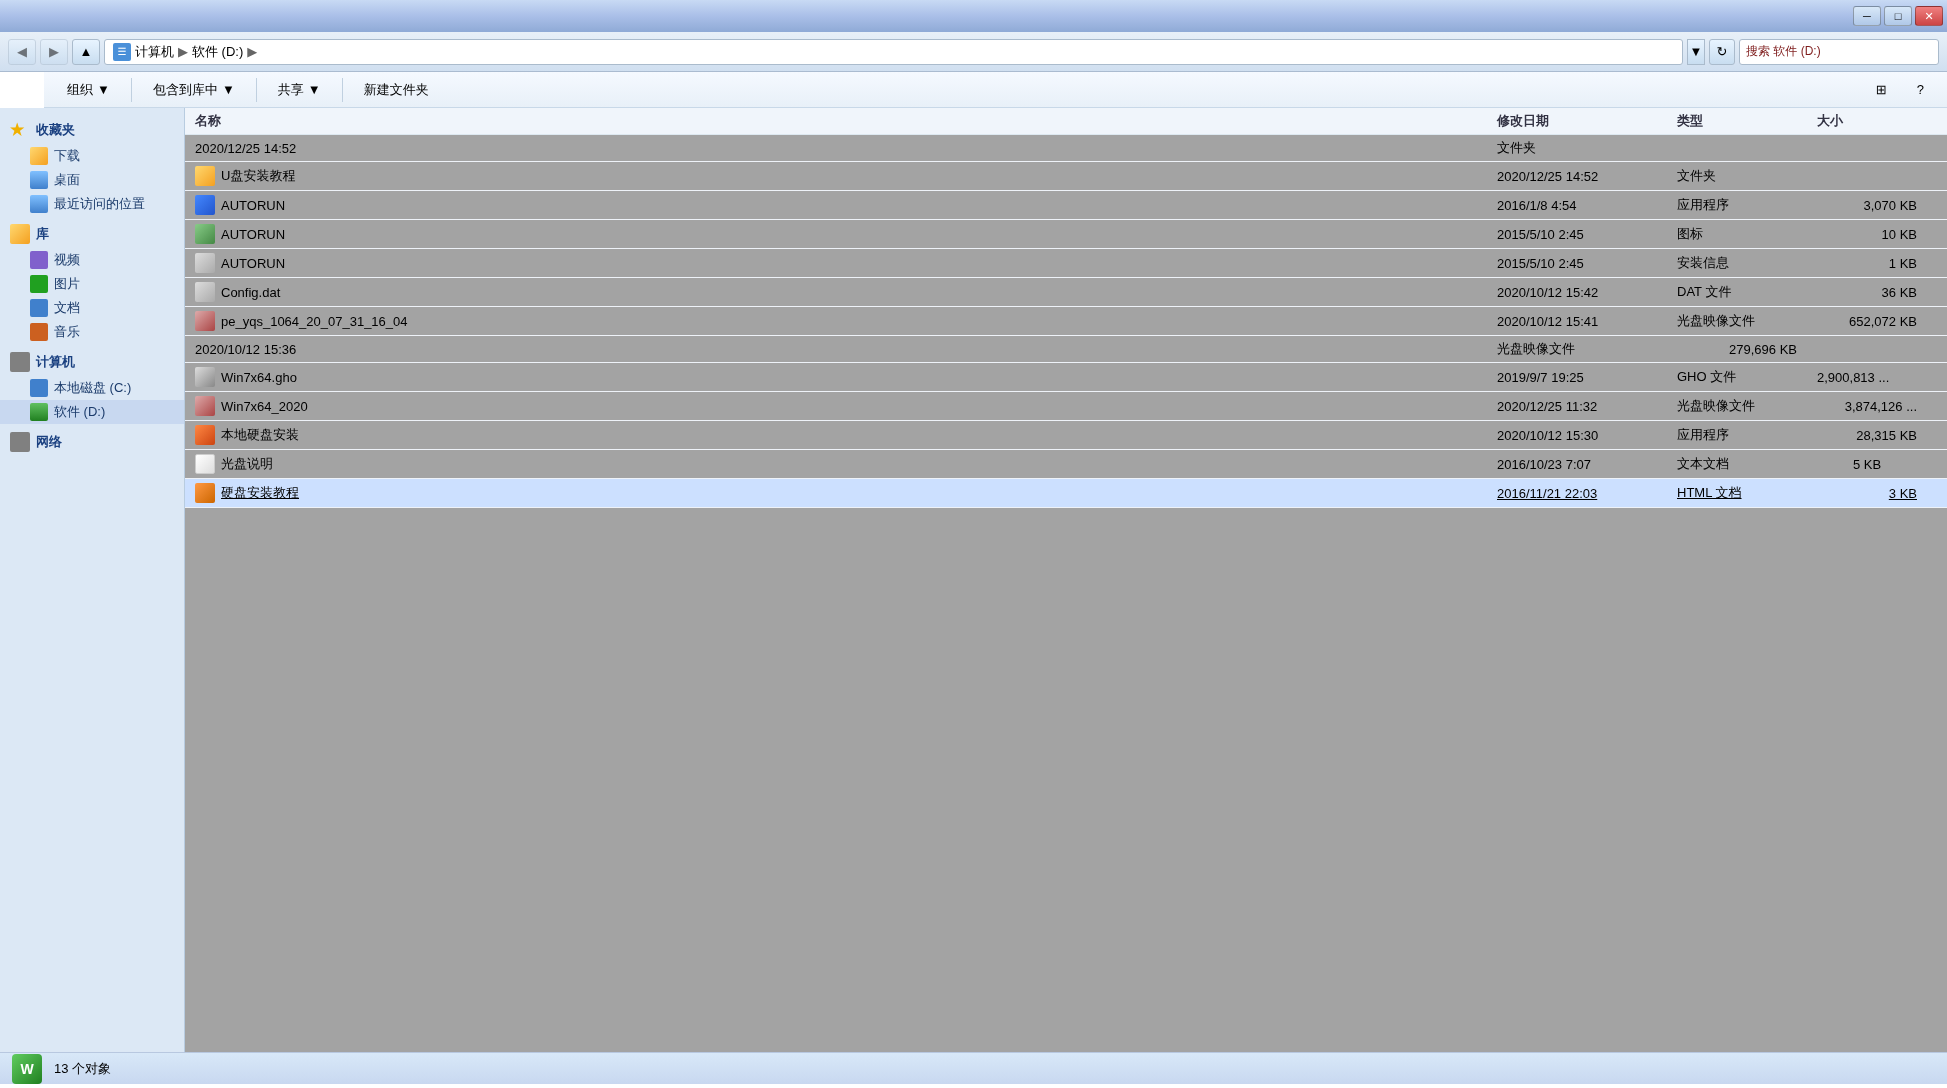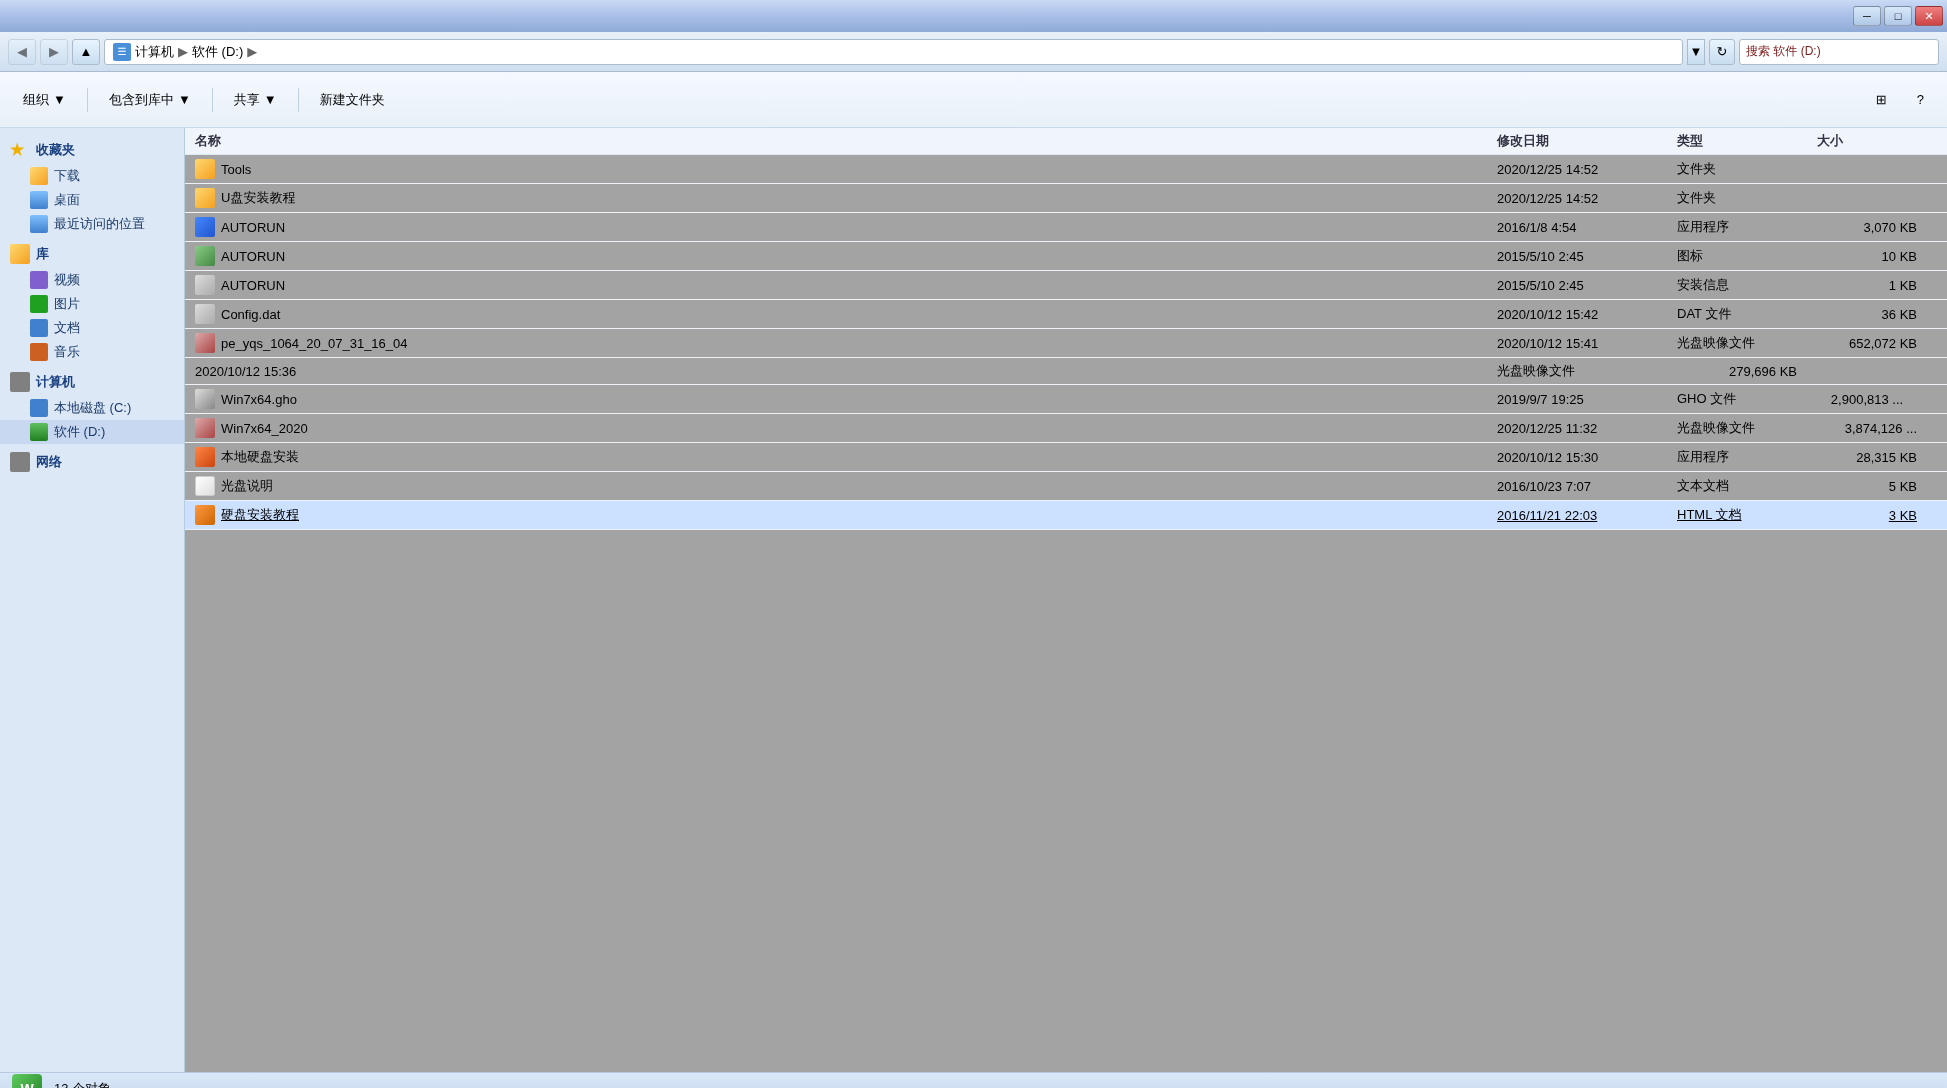--- a/index.html
+++ b/index.html
@@ -117,27 +117,28 @@
       border: 1px solid #aabbcc;
       background: linear-gradient(to bottom, #e8f4ff, #c8ddf0);
       display: flex;
       align-items: center;
       justify-content: center;
       cursor: pointer;
     }
 
     
     .toolbar {
-      height: 56px;
+      height: 36px;
       background: linear-gradient(to bottom, #f5f9ff, #e8f0f8);
       border-bottom: 1px solid #c8d8e8;
       display: flex;
       align-items: center;
       padding: 0 10px;
       gap: 4px;
+      margin-left: 44px;
     }
     .toolbar-btn {
       height: 30px;
       padding: 0 12px;
       border: 1px solid transparent;
       border-radius: 3px;
       background: transparent;
       cursor: pointer;
       display: flex;
       align-items: center;
@@ -444,24 +445,20 @@
   <div class="file-area">
     <div class="file-list-header">
       <div class="col-header">名称</div>
       <div class="col-header">修改日期</div>
       <div class="col-header">类型</div>
       <div class="col-header">大小</div>
     </div>
 
     <div id="file-rows">
         <div class="file-row">
-    <div class="file-name">
-      <div class="file-icon fi-folder"></div>
-      <span>Tools</span>
-    </div>
     <div>2020/12/25 14:52</div>
     <div>文件夹</div>
     <div style="text-align:right;padding-right:20px"></div>
   </div>
         <div class="file-row">
     <div class="file-name">
       <div class="file-icon fi-folder"></div>
       <span>U盘安装教程</span>
     </div>
     <div>2020/12/25 14:52</div>
@@ -518,21 +515,21 @@
     <div>光盘映像文件</div>
     <div style="text-align:right;padding-right:20px">279,696 KB</div>
   </div>
         <div class="file-row">
     <div class="file-name">
       <div class="file-icon fi-gho"></div>
       <span>Win7x64.gho</span>
     </div>
     <div>2019/9/7 19:25</div>
     <div>GHO 文件</div>
-    <div style="text-align:center;padding-right:20px">2,900,813 ...</div>
+    <div style="text-align:left;padding-right:20px">2,900,813 ...</div>
   </div>
         <div class="file-row">
     <div class="file-name">
       <div class="file-icon fi-iso"></div>
       <span>Win7x64_2020</span>
     </div>
     <div>2020/12/25 11:32</div>
     <div>光盘映像文件</div>
     <div style="text-align:right;padding-right:20px">3,874,126 ...</div>
   </div>
@@ -545,21 +542,21 @@
     <div>应用程序</div>
     <div style="text-align:right;padding-right:20px">28,315 KB</div>
   </div>
         <div class="file-row">
     <div class="file-name">
       <div class="file-icon fi-txt"></div>
       <span>光盘说明</span>
     </div>
     <div>2016/10/23 7:07</div>
     <div>文本文档</div>
-    <div style="text-align:right;padding-right:20px">5 KB</div>
+    <div style="text-align:center;padding-right:20px">5 KB</div>
   </div>
         <div class="file-row selected">
     <div class="file-name">
       <div class="file-icon fi-html"></div>
       <span>硬盘安装教程</span>
     </div>
     <div>2016/11/21 22:03</div>
     <div>HTML 文档</div>
     <div style="text-align:right;padding-right:20px">3 KB</div>
   </div>

